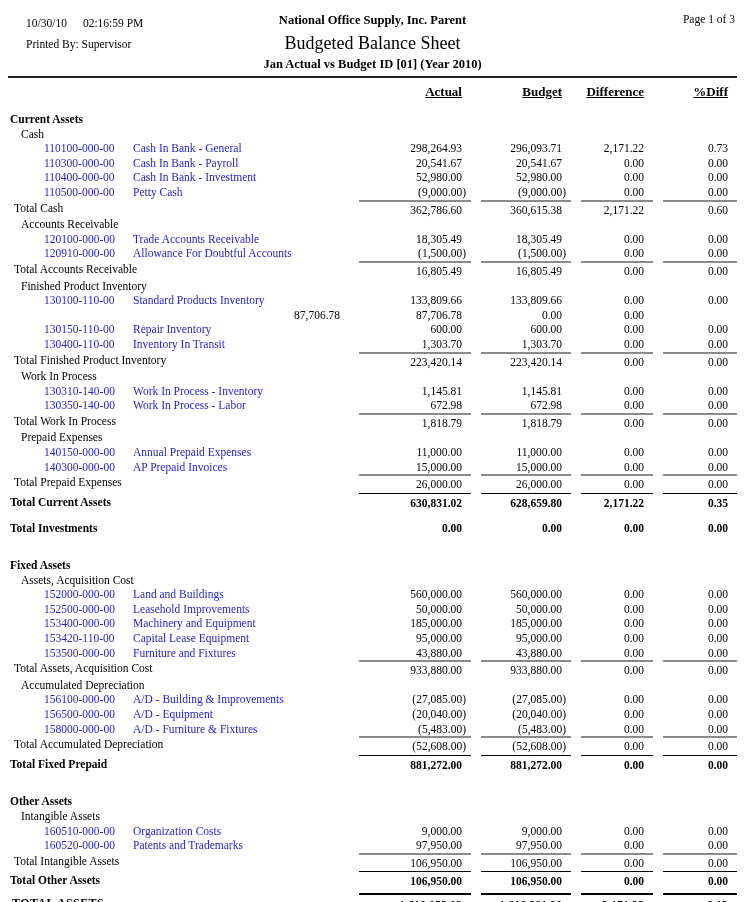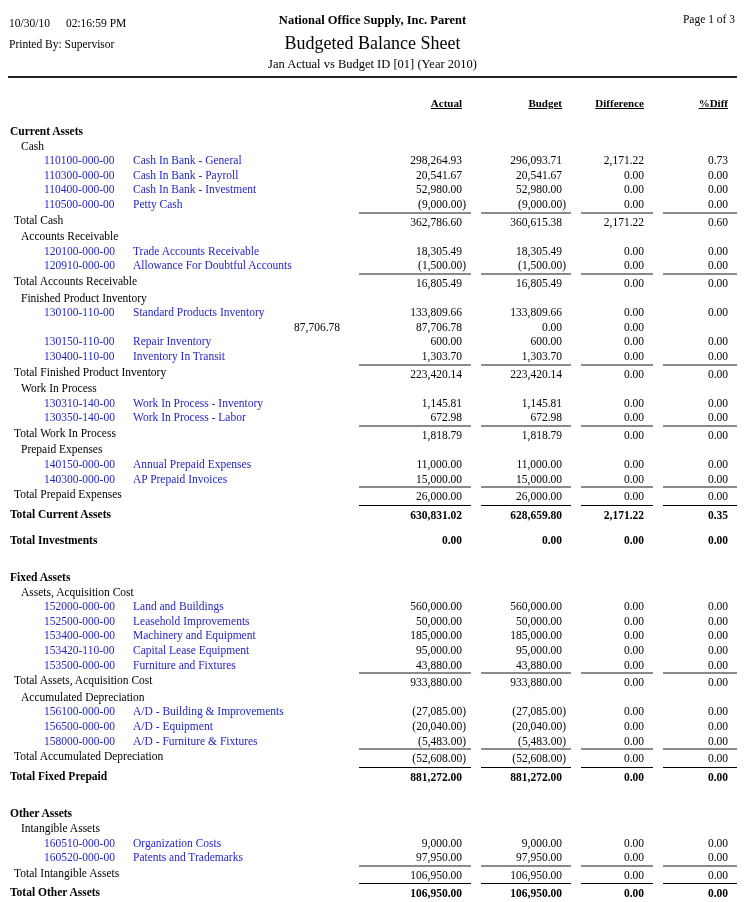--- a/index.html
+++ b/index.html
@@ -5,36 +5,36 @@
   * { box-sizing: border-box; }
   html, body { margin: 0; padding: 0; background: #ffffff; }
   body {
     width: 744px; height: 902px; overflow: hidden;
     font-family: "Liberation Serif", serif; color: #000;
   }
   .page { position: relative; width: 744px; height: 902px; padding: 0 7px 0 8px; }
 
   
   .hdr { position: relative; height: 76px; }
-  .hdr-left { position: absolute; left: 1px; top: 13px; font-size: 11.5px; line-height: 21px; white-space: nowrap; }
+  .hdr-left { position: absolute; left: 18px; top: 13px; font-size: 11.5px; line-height: 21px; white-space: nowrap; }
   .hdr-time { margin-left: 16px; }
   .hdr-right { position: absolute; right: 2px; top: 13px; font-size: 11.5px; }
   .hdr-center { text-align: center; padding-top: 13px; }
   .company  { font-size: 12.5px; font-weight: bold; }
   .title    { font-size: 18px; margin-top: 5px; }
-  .subtitle { font-size: 12.5px; font-weight: normal; margin-top: 3px; }
+  .subtitle { font-size: 12.5px; font-weight: bold; margin-top: 3px; }
   .hdr-rule { border: none; border-top: 2px solid #222; margin: 0; }
 
   
   .grid { display: grid; grid-template-columns: 1fr 112px 90px 72px 74px; column-gap: 10px; }
   .num { text-align: right; padding-right: 9px; white-space: nowrap; }
   .num.paren { padding-right: 5px; }
   .lbl { white-space: nowrap; overflow: hidden; }
 
-  .colheads { margin-top: 18px; font-size: 11px; font-weight: bold; line-height: 15px; }
+  .colheads { margin-top: 6px; font-size: 13px; font-weight: bold; line-height: 15px; }
   .colheads .num span { text-decoration: underline; }
 
   
   .rows { margin-top: 13px; font-size: 11.5px; }
   .row { line-height: 14.6px; min-height: 14.6px; }
 
   .r-section .lbl { font-weight: bold; padding-left: 2px; }
   .r-group .lbl   { padding-left: 13px; }
 
   .acct-num  { color: var(--link-blue, #2525c4); display: inline-block; width: 89px; margin-left: 36px; }

